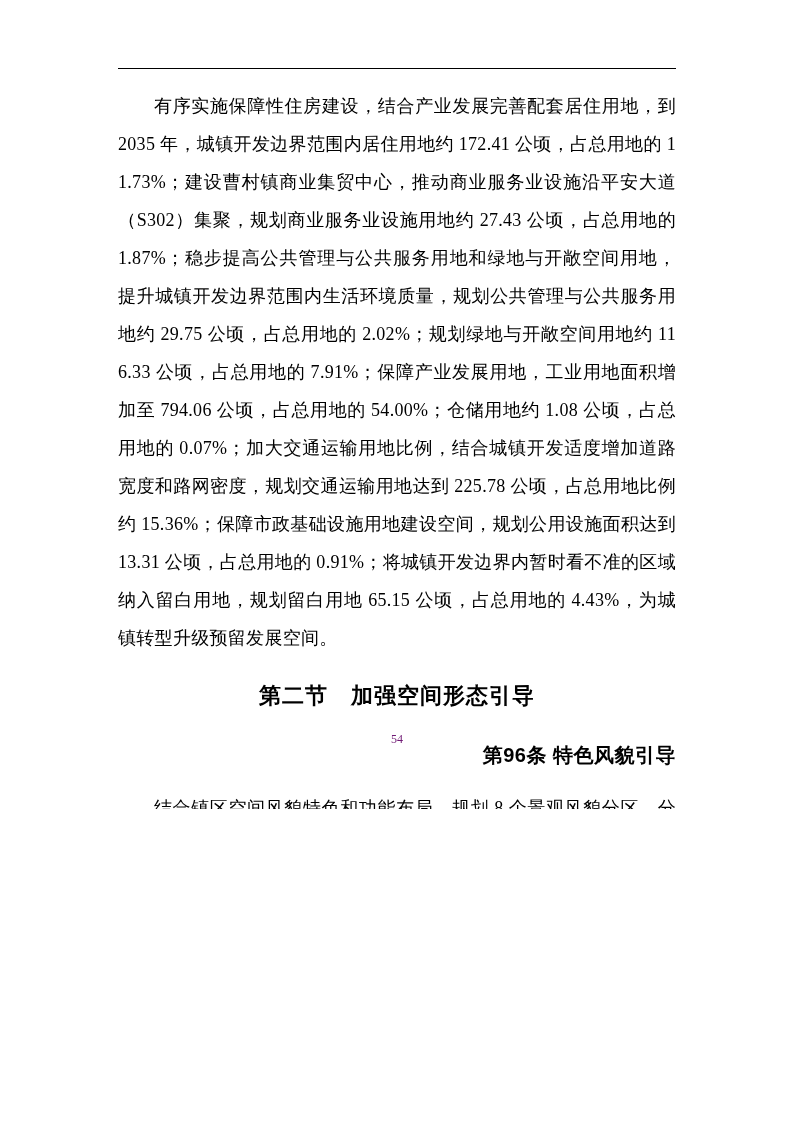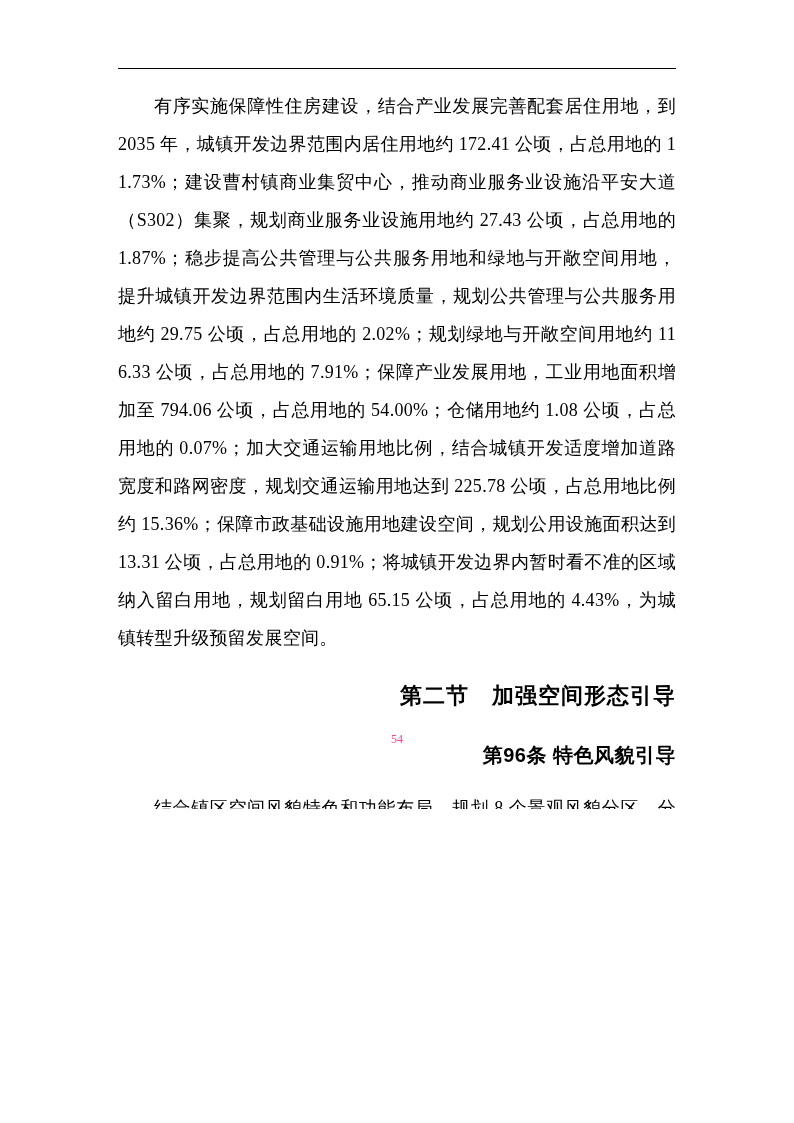--- a/index.html
+++ b/index.html
@@ -31,21 +31,21 @@
       text-align: justify;
       text-indent: 2em;
       margin: 0;
       letter-spacing: 0.3px;
       word-break: break-all;
     }
     .section-heading {
       font-family: "Liberation Sans", "DejaVu Sans", sans-serif;
       font-weight: bold;
       font-size: 22px;
-      text-align: right;
+      text-align: center;
       margin: 22px 0 18px 0;
       line-height: 34px;
       letter-spacing: 1px;
     }
     .article-heading {
       font-family: "Liberation Sans", "DejaVu Sans", sans-serif;
       font-weight: bold;
       font-size: 20px;
       text-align: right;
       margin: 26px 0 18px 0;
@@ -53,21 +53,21 @@
       letter-spacing: 0.5px;
     }
     .page-number {
       position: absolute;
       bottom: 62px;
       left: 0;
       width: 100%;
       text-align: center;
       font-size: 12px;
       font-family: "Liberation Serif", "DejaVu Serif", serif;
-      color: #ec4899;
+      color: #701a75;
     }
   </style>
 </head>
 <body>
 
 <div class="page">
 
   <hr class="header-rule">
 
   <p class="body-paragraph">有序实施保障性住房建设，结合产业发展完善配套居住用地，到 2035 年，城镇开发边界范围内居住用地约 172.41 公顷，占总用地的 11.73%；建设曹村镇商业集贸中心，推动商业服务业设施沿平安大道（S302）集聚，规划商业服务业设施用地约 27.43 公顷，占总用地的 1.87%；稳步提高公共管理与公共服务用地和绿地与开敞空间用地，提升城镇开发边界范围内生活环境质量，规划公共管理与公共服务用地约 29.75 公顷，占总用地的 2.02%；规划绿地与开敞空间用地约 116.33 公顷，占总用地的 7.91%；保障产业发展用地，工业用地面积增加至 794.06 公顷，占总用地的 54.00%；仓储用地约 1.08 公顷，占总用地的 0.07%；加大交通运输用地比例，结合城镇开发适度增加道路宽度和路网密度，规划交通运输用地达到 225.78 公顷，占总用地比例约 15.36%；保障市政基础设施用地建设空间，规划公用设施面积达到 13.31 公顷，占总用地的 0.91%；将城镇开发边界内暂时看不准的区域纳入留白用地，规划留白用地 65.15 公顷，占总用地的 4.43%，为城镇转型升级预留发展空间。</p>

